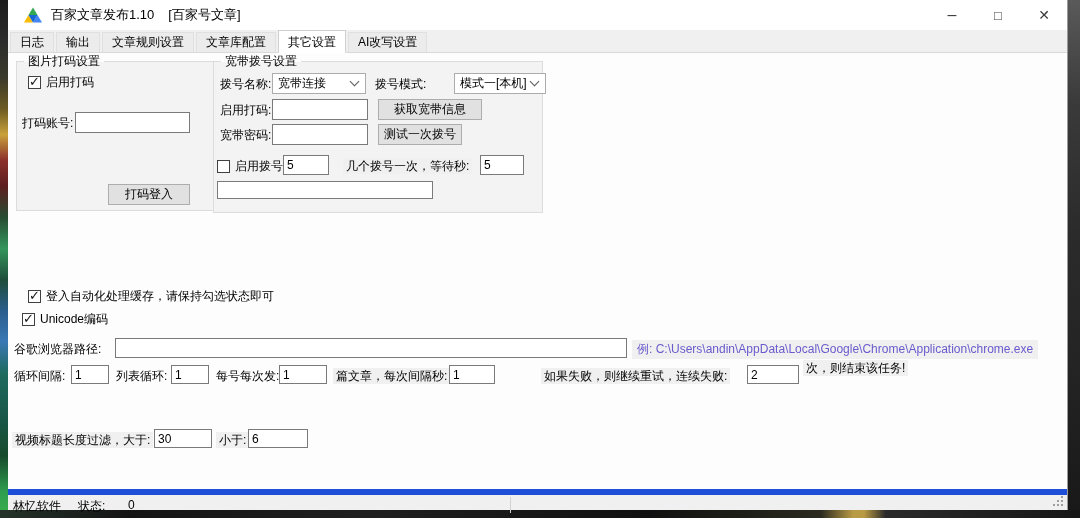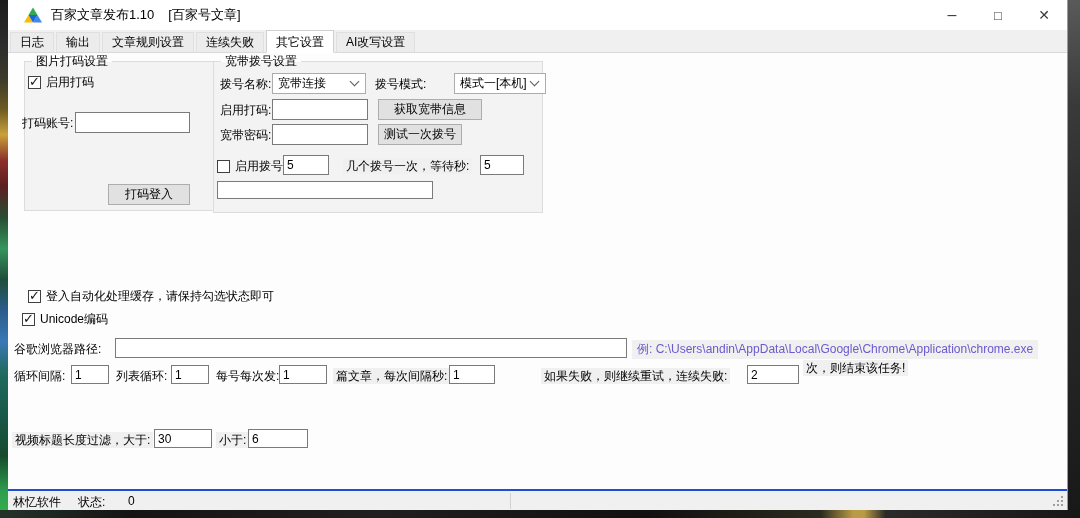--- a/index.html
+++ b/index.html
@@ -49,21 +49,21 @@
     padding-left:5px;font-size:12px;white-space:nowrap;}
   .combo .chev{margin-left:auto;margin-right:7px;width:7px;height:7px;flex:none;
     border-right:1px solid #5a5a5a;border-bottom:1px solid #5a5a5a;transform:rotate(45deg);margin-top:-4px;}
 
   .cb{position:absolute;display:flex;align-items:center;white-space:nowrap;font-size:12px;}
   .cb .box{width:13px;height:13px;border:1px solid #404040;background:#fff;position:relative;flex:none;margin-right:5px;}
   .cb.checked .box::after{content:"✓";position:absolute;left:0;top:-3px;font-size:13px;font-weight:bold;color:#111;}
 
   .hint{position:absolute;background:#f0f0f0;color:#6a5acd;font-size:12px;padding:1px 5px;white-space:nowrap;}
 
-  .statusbar{position:absolute;left:0;top:489px;width:100%;height:21px;background:#f0f0f0;border-top:2px solid #1d4ed8;}
+  .statusbar{position:absolute;left:0;top:489px;width:100%;height:21px;background:#f0f0f0;border-top:6px solid #1d4ed8;}
   .sb-item{position:absolute;top:3px;white-space:nowrap;font-size:12px;}
   .sb-div{position:absolute;left:502px;top:2px;width:1px;height:16px;background:#d2d2d2;}
   .grip{position:absolute;right:4px;bottom:4px;width:2px;height:2px;background:#9e9e9e;
     box-shadow:0 -8px #9e9e9e,-4px -4px #9e9e9e,0 -4px #9e9e9e,-8px 0 #9e9e9e,-4px 0 #9e9e9e;}
 </style>
 </head>
 <body>
 
 <div class="strip-left"></div>
 <div class="strip-right"></div>
@@ -84,26 +84,26 @@
       <div class="win-btn min">–</div>
       <div class="win-btn max">□</div>
       <div class="win-btn close">✕</div>
     </div>
   </div>
 
   <div class="tabbar">
     <div class="tab">日志</div>
     <div class="tab">输出</div>
     <div class="tab">文章规则设置</div>
-    <div class="tab">连续失败</div>
+    <div class="tab">文章库配置</div>
     <div class="tab active">其它设置</div>
     <div class="tab">AI改写设置</div>
   </div>
 
-  <div class="groupbox" style="left:16px;top:61px;width:212px;height:150px;">
+  <div class="groupbox" style="left:8px;top:61px;width:212px;height:150px;">
     <span class="legend">图片打码设置</span>
   </div>
   <div class="cb checked" style="left:20px;top:74px;">
     <span class="box"></span>
     <span>启用打码</span>
   </div>
   <span class="lbl" style="left:14px;top:115px;">打码账号:</span>
   <input class="tb" style="left: 67px; top: 112px; width: 115px; height: 21px;" value="">
   <div class="btn" style="left:100px;top:184px;width:82px;height:21px;">打码登入</div>
 

